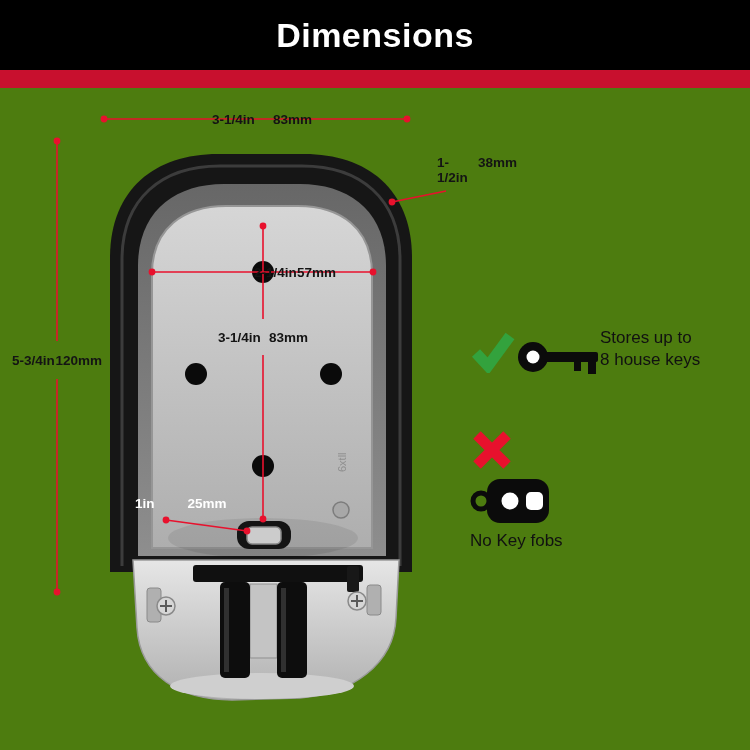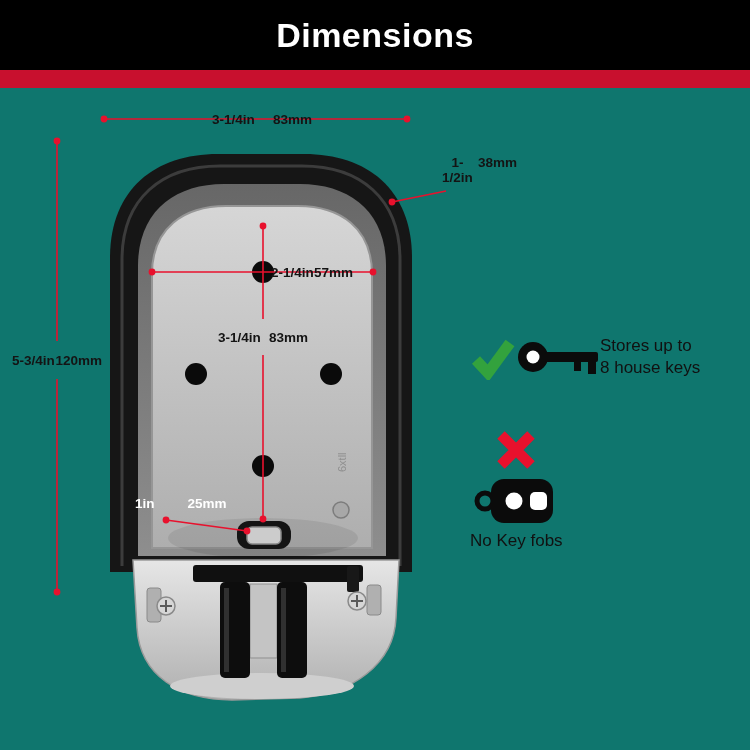--- a/index.html
+++ b/index.html
@@ -5,48 +5,48 @@
   :root{
     --banner-bg:#000000;
     --banner-stripe:#c8102e;
     --dim-red:#e8112d;
     --check-green:#33a23d;
     --cross-red:#e8112d;
     --ink:#141414;
   }
   html,body{margin:0;padding:0;background:#ffffff;}
   .stage{
-    position:relative;width:750px;height:750px;background:#0f766e;overflow:hidden;
+    position:relative;width:750px;height:750px;background:#4d7c0f;overflow:hidden;
     font-family:"Liberation Sans",sans-serif;
   }
   .banner{
     position:absolute;top:0;left:0;width:750px;height:70px;
     background:var(--banner-bg);display:flex;align-items:center;justify-content:center;
   }
   .banner h1{
     color:#ffffff;font-size:34px;font-weight:bold;margin:0;letter-spacing:.5px;
   }
   .banner-stripe{
     position:absolute;top:70px;left:0;width:750px;height:18px;background:var(--banner-stripe);
   }
   .art{position:absolute;left:0;top:0;width:750px;height:750px;}
 
   .dim-label{
     position:absolute;display:flex;flex-direction:row;align-items:center;
     justify-content:space-between;height:32px;
     font-size:13.5px;font-weight:bold;color:var(--ink);line-height:15px;text-align:center;
   }
   #lb-outer-width{left:212px;top:103px;width:100px;}
-  #lb-depth{left:437px;top:155px;width:80px;align-items:flex-start;text-align:center;}
-  #lb-inner-width{left:271px;top:256px;width:82px;}
+  #lb-depth{left:437px;top:155px;width:80px;align-items:flex-start;text-align:left;}
+  #lb-inner-width{left:254px;top:256px;width:82px;}
   #lb-inner-height{left:218px;top:321px;width:90px;}
   #lb-outer-height{left:12px;top:344px;width:90px;}
   #lb-door{left:135px;top:487px;width:72px;color:#ffffff;gap:33px;}
 
-  .feature{position:absolute;display:flex;align-items:center;}
+  .feature{position:absolute;display:flex;}
   #feat-keys{left:470px;top:327px;}
   #feat-fobs{left:470px;top:428px;flex-direction:column;}
   .ftext{
     font-size:17px;color:#111111;line-height:22px;
     display:flex;flex-direction:column;
   }
 </style>
 </head>
 <body>
 

